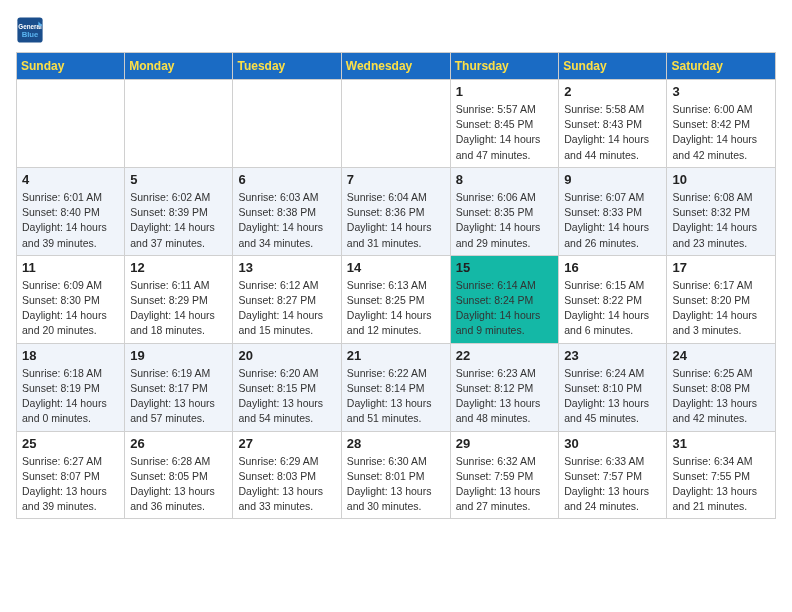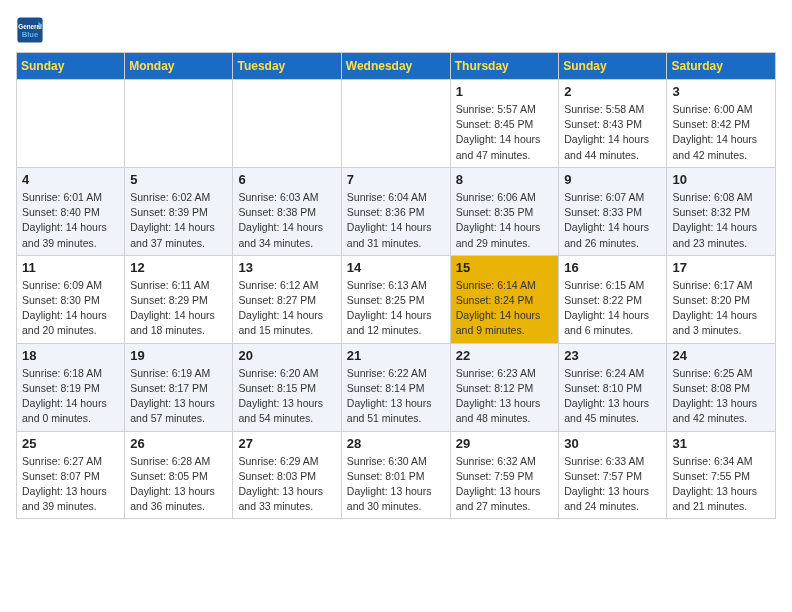--- a/index.html
+++ b/index.html
@@ -169,21 +169,21 @@
           <div class="day-info">Sunrise: 6:11 AM<br>Sunset: 8:29 PM<br>Daylight: 14 hours<br>and 18 minutes.</div>
         </td>
         <td style="background: rgb(255, 255, 255);">
           <div class="day-num">13</div>
           <div class="day-info">Sunrise: 6:12 AM<br>Sunset: 8:27 PM<br>Daylight: 14 hours<br>and 15 minutes.</div>
         </td>
         <td style="background: rgb(255, 255, 255);">
           <div class="day-num">14</div>
           <div class="day-info">Sunrise: 6:13 AM<br>Sunset: 8:25 PM<br>Daylight: 14 hours<br>and 12 minutes.</div>
         </td>
-        <td style="background: #eab308;">
+        <td style="background: #14b8a6;">
           <div class="day-num">15</div>
           <div class="day-info">Sunrise: 6:14 AM<br>Sunset: 8:24 PM<br>Daylight: 14 hours<br>and 9 minutes.</div>
         </td>
         <td style="background: rgb(255, 255, 255);">
           <div class="day-num">16</div>
           <div class="day-info">Sunrise: 6:15 AM<br>Sunset: 8:22 PM<br>Daylight: 14 hours<br>and 6 minutes.</div>
         </td>
         <td style="background: rgb(255, 255, 255);">
           <div class="day-num">17</div>
           <div class="day-info">Sunrise: 6:17 AM<br>Sunset: 8:20 PM<br>Daylight: 14 hours<br>and 3 minutes.</div>

